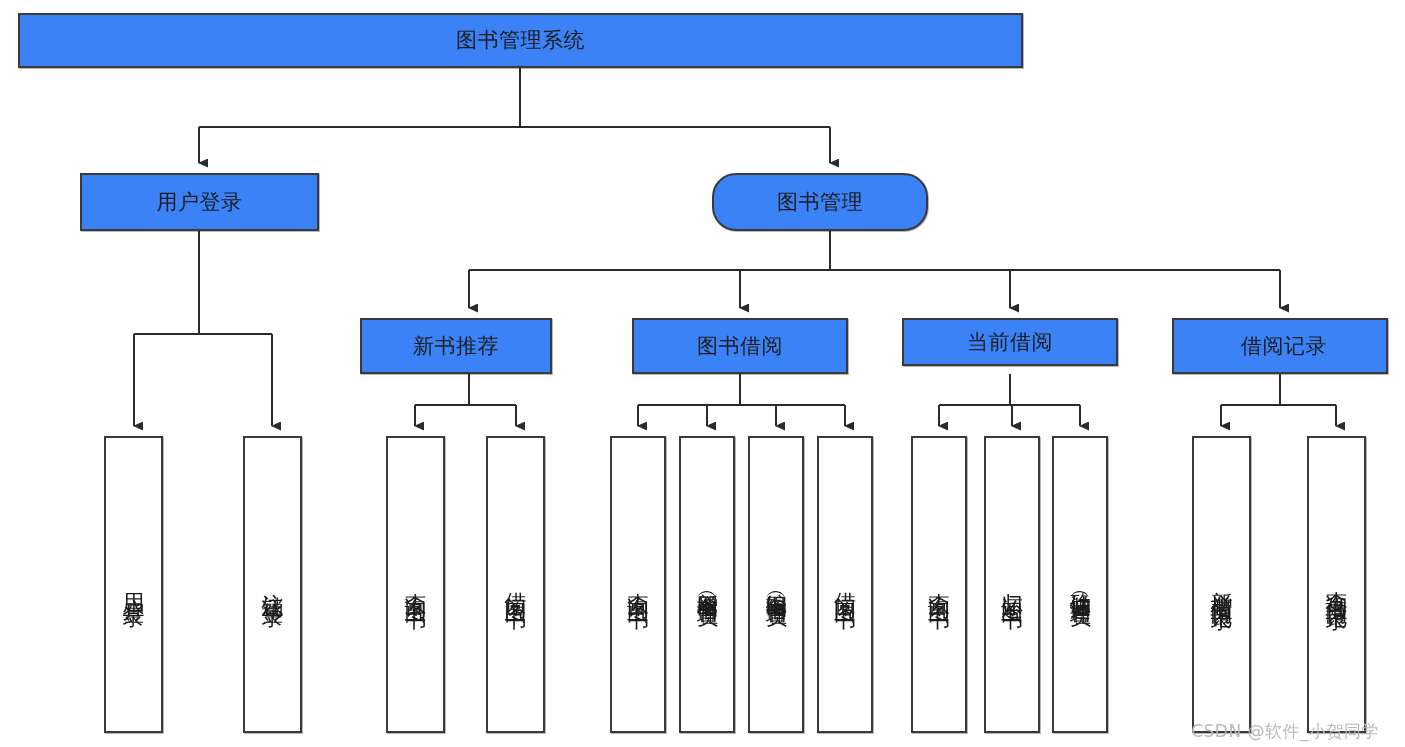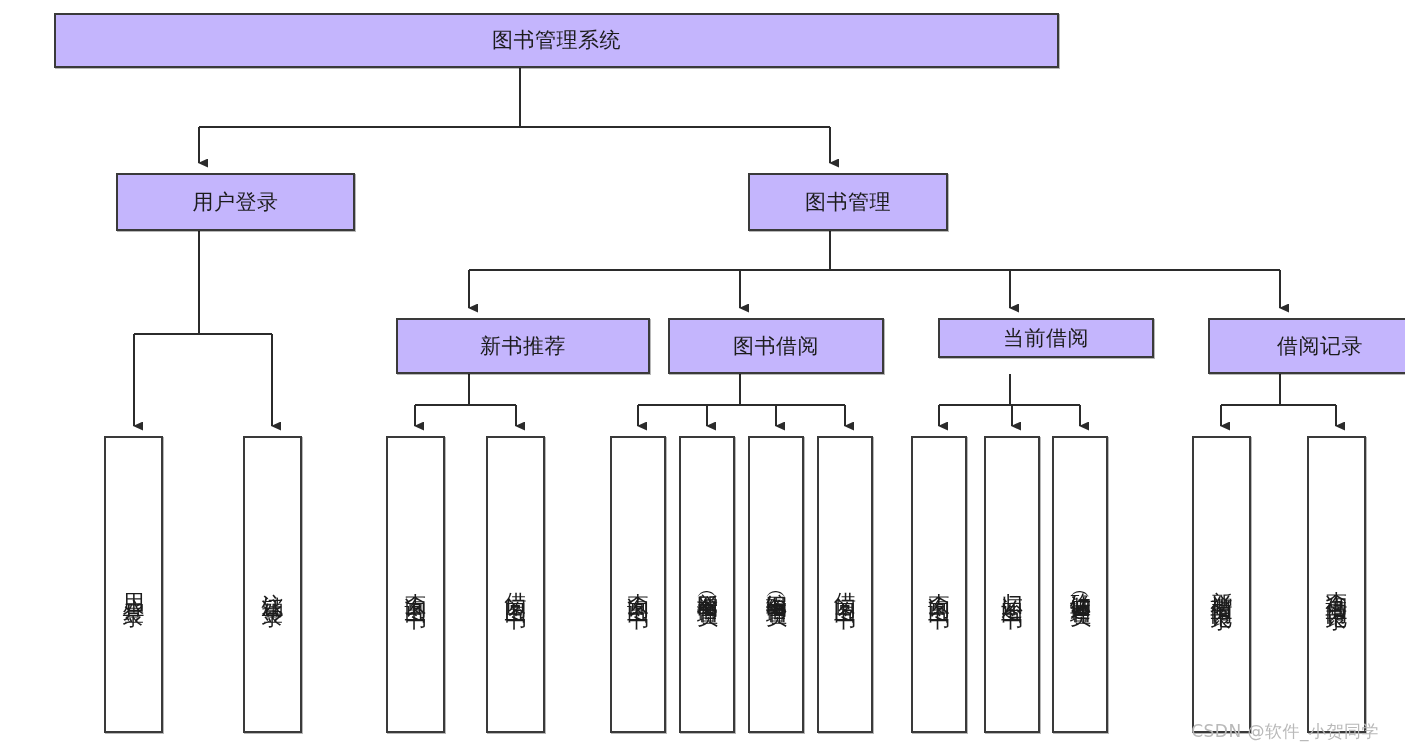--- a/index.html
+++ b/index.html
@@ -5,26 +5,25 @@
   html,body{margin:0;padding:0;background:#ffffff;}
   body{
     width:1405px;height:747px;
     font-family:"DejaVu Sans","Liberation Sans",sans-serif;
     overflow:hidden;position:relative;
   }
   #diagram-root{position:relative;width:1405px;height:747px;background:#fff;}
   svg#tree-svg{position:absolute;left:0;top:0;width:1405px;height:747px;}
   .node-box{
     position:absolute;
-    background:#c4b5fd;
+    background:#3b82f6;
     border:2px solid #3a3a3a;
     box-sizing:border-box;
     display:flex;align-items:center;justify-content:center;
     box-shadow:1px 1px 0 rgba(0,0,0,0.28);
-    margin-left:36px;
   }
   .node-label{
     color:#1c1c1c;
     font-size:21px;
     line-height:1.18;
     letter-spacing:0.5px;
     white-space:nowrap;
     text-align:center;
   }
   .leaf-box{
@@ -111,31 +110,31 @@
     </g>
   </svg>
 
   <div class="node-box" id="node-root" style="left: 18px; top: 13px; width: 1005px; height: 55px;">
     <span class="node-label">图书管理系统</span>
   </div>
 
   <div class="node-box" id="node-l2-0" style="left: 80px; top: 173px; width: 239px; height: 58px;">
     <span class="node-label">用户登录</span>
   </div>
-  <div class="node-box" id="node-l2-1" style="left: 712px; top: 173px; width: 200px; height: 58px;">
+  <div class="node-box" id="node-l2-1" style="left: 712px; top: 173px; width: 216px; height: 58px; border-radius: 24px;">
     <span class="node-label">图书管理</span>
   </div>
 
-  <div class="node-box" id="node-l3-0" style="left: 360px; top: 318px; width: 254px; height: 56px;">
+  <div class="node-box" id="node-l3-0" style="left: 360px; top: 318px; width: 192px; height: 56px;">
     <span class="node-label">新书推荐</span>
   </div>
   <div class="node-box" id="node-l3-1" style="left: 632px; top: 318px; width: 216px; height: 56px;">
     <span class="node-label">图书借阅</span>
   </div>
-  <div class="node-box" id="node-l3-2" style="left: 902px; top: 318px; width: 216px; height: 40px;">
+  <div class="node-box" id="node-l3-2" style="left: 902px; top: 318px; width: 216px; height: 48px;">
     <span class="node-label">当前借阅</span>
   </div>
   <div class="node-box" id="node-l3-3" style="left: 1172px; top: 318px; width: 216px; height: 56px; padding-left: 8px;">
     <span class="node-label">借阅记录</span>
   </div>
 
   <div class="leaf-box" id="leaf-0" style="left: 104px; top: 436px; width: 59px; height: 297px;">
     <span class="leaf-label">用户登录</span>
   </div>
   <div class="leaf-box" id="leaf-1" style="left: 243px; top: 436px; width: 59px; height: 297px;">

